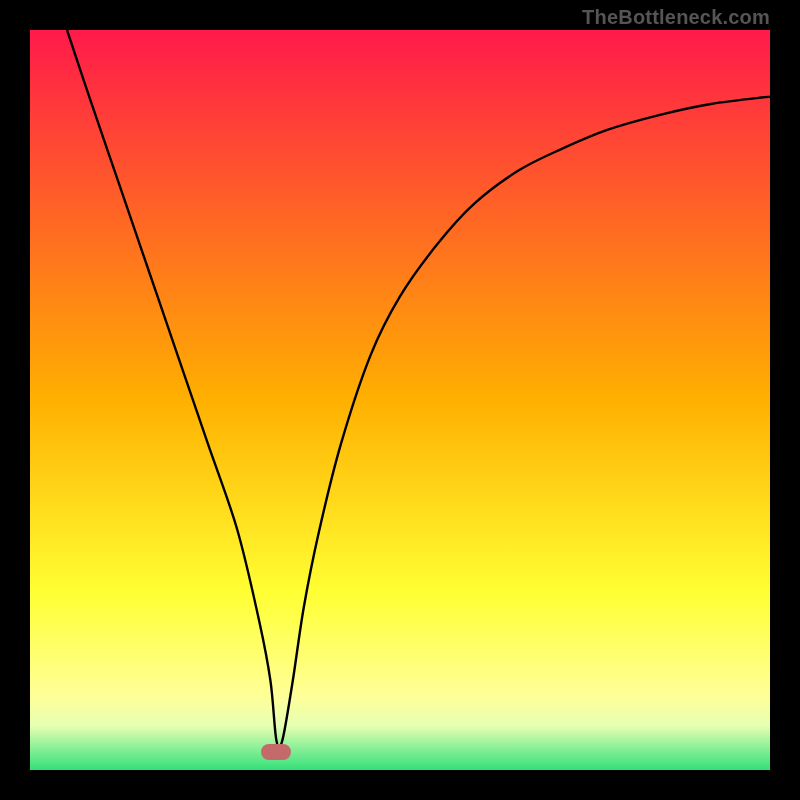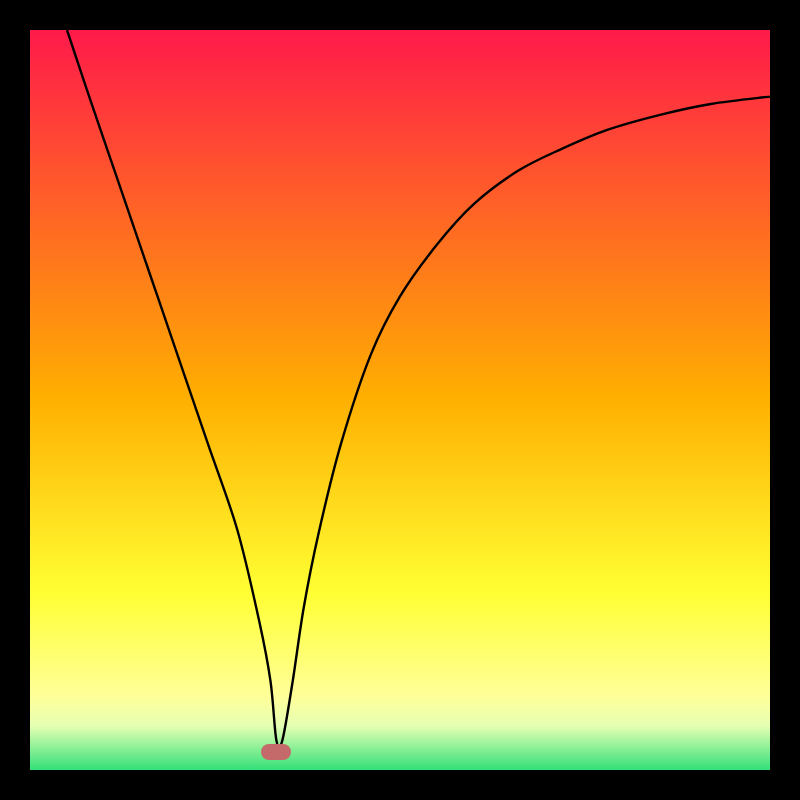--- a/index.html
+++ b/index.html
@@ -6,20 +6,21 @@
   .wrap{position:relative;width:800px;height:800px;background:#000}
   .plot{position:absolute;left:30px;top:30px;width:740px;height:740px}
   .attr{position:absolute;right:30px;top:6px;color:#555;font-size:20px;font-weight:bold;letter-spacing:0.2px}
   .marker{position:absolute;width:30px;height:16px;border-radius:8px;background:#c46a6a;transform:translate(-50%,-50%)}
   svg{display:block}
 </style>
 </head>
 <body>
 <div class="wrap">
 
+<div class="attr">TheBottleneck.com</div>
 
 <div class="plot">
   <svg id="chart-svg" width="740" height="740" viewBox="0 0 740 740">
     <defs>
       <linearGradient id="bg" x1="0" y1="0" x2="0" y2="1">
             <stop offset="0%" stop-color="#ff1a4a"></stop>
             <stop offset="50%" stop-color="#ffb000"></stop>
             <stop offset="76%" stop-color="#ffff33"></stop>
             <stop offset="90%" stop-color="#ffff99"></stop>
             <stop offset="94%" stop-color="#e6ffb3"></stop>

